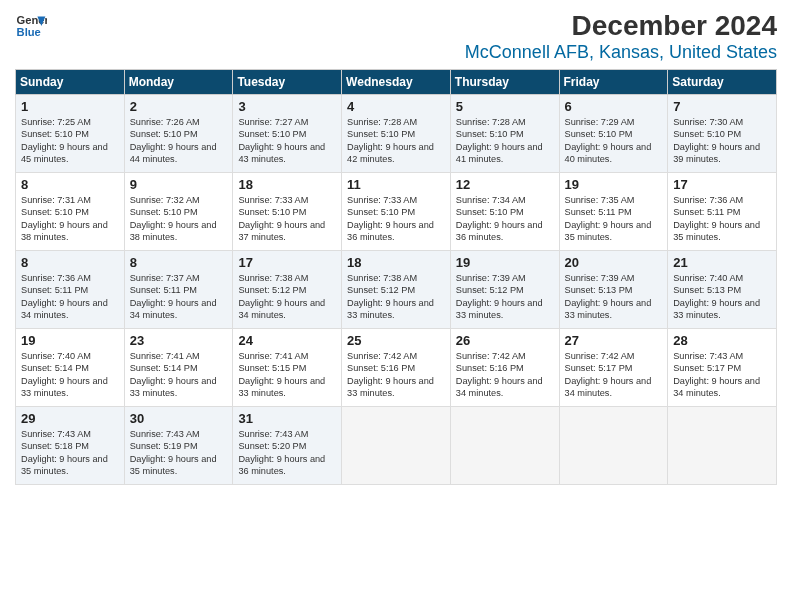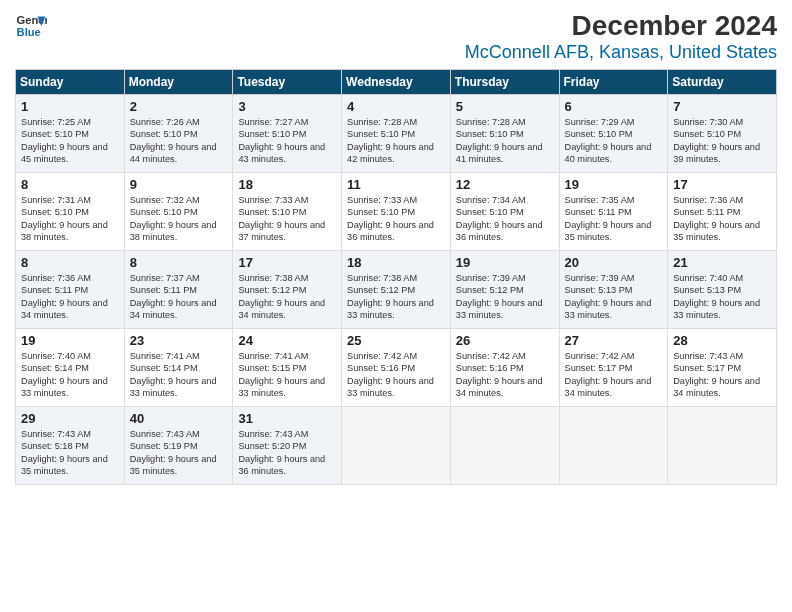--- a/index.html
+++ b/index.html
@@ -150,21 +150,21 @@
           <td><span class="day-number">19</span><span class="cell-text">Sunrise: 7:40 AM<br>Sunset: 5:14 PM<br>Daylight: 9 hours and 33 minutes.</span></td>
           <td><span class="day-number">23</span><span class="cell-text">Sunrise: 7:41 AM<br>Sunset: 5:14 PM<br>Daylight: 9 hours and 33 minutes.</span></td>
           <td><span class="day-number">24</span><span class="cell-text">Sunrise: 7:41 AM<br>Sunset: 5:15 PM<br>Daylight: 9 hours and 33 minutes.</span></td>
           <td><span class="day-number">25</span><span class="cell-text">Sunrise: 7:42 AM<br>Sunset: 5:16 PM<br>Daylight: 9 hours and 33 minutes.</span></td>
           <td><span class="day-number">26</span><span class="cell-text">Sunrise: 7:42 AM<br>Sunset: 5:16 PM<br>Daylight: 9 hours and 34 minutes.</span></td>
           <td><span class="day-number">27</span><span class="cell-text">Sunrise: 7:42 AM<br>Sunset: 5:17 PM<br>Daylight: 9 hours and 34 minutes.</span></td>
           <td><span class="day-number">28</span><span class="cell-text">Sunrise: 7:43 AM<br>Sunset: 5:17 PM<br>Daylight: 9 hours and 34 minutes.</span></td>
         </tr>
         <tr>
           <td><span class="day-number">29</span><span class="cell-text">Sunrise: 7:43 AM<br>Sunset: 5:18 PM<br>Daylight: 9 hours and 35 minutes.</span></td>
-          <td><span class="day-number">40</span><span class="cell-text">Sunrise: 7:43 AM<br>Sunset: 5:19 PM<br>Daylight: 9 hours and 35 minutes.</span></td>
+          <td><span class="day-number">30</span><span class="cell-text">Sunrise: 7:43 AM<br>Sunset: 5:19 PM<br>Daylight: 9 hours and 35 minutes.</span></td>
           <td><span class="day-number">31</span><span class="cell-text">Sunrise: 7:43 AM<br>Sunset: 5:20 PM<br>Daylight: 9 hours and 36 minutes.</span></td>
           <td class="empty"></td>
           <td class="empty"></td>
           <td class="empty"></td>
           <td class="empty"></td>
         </tr>
       </tbody>
   </table>
 </div>
 

